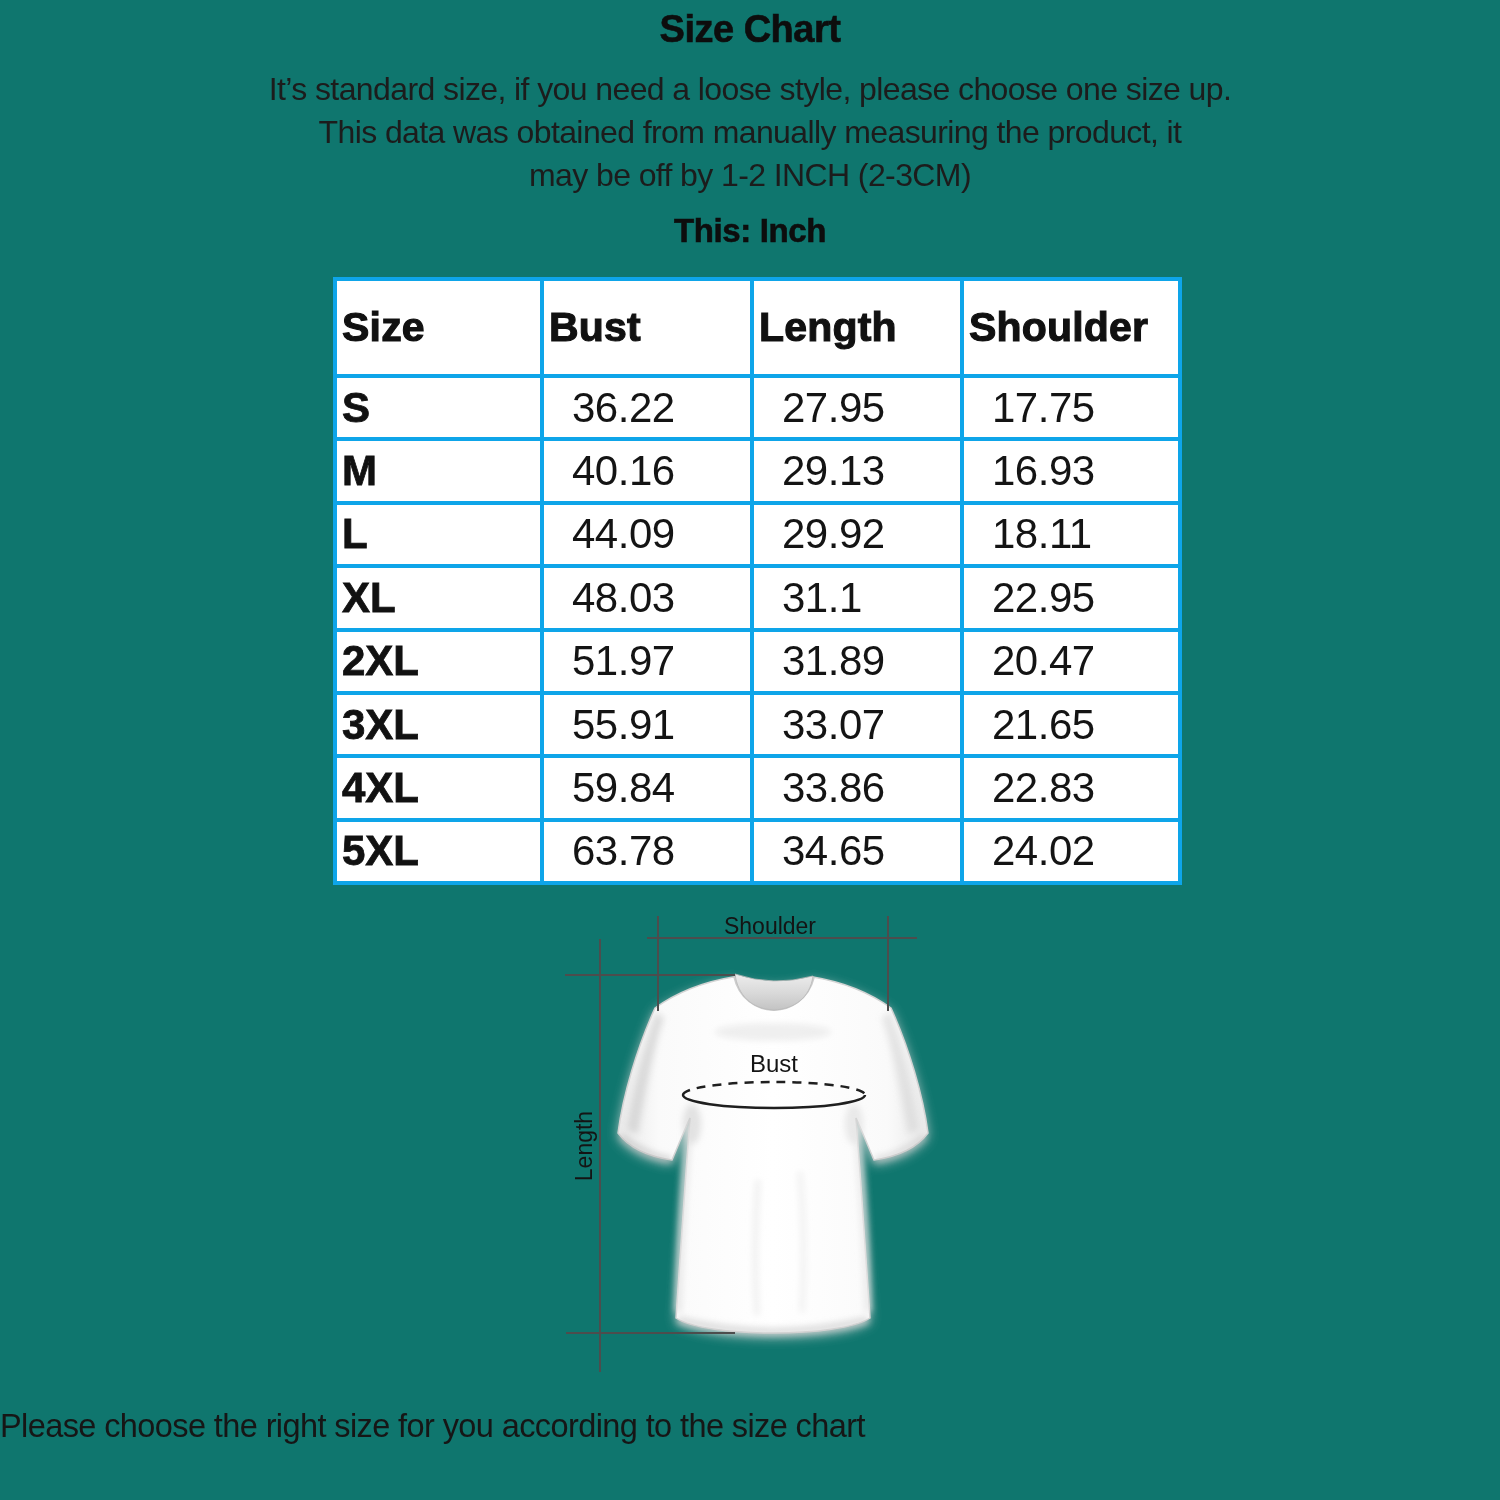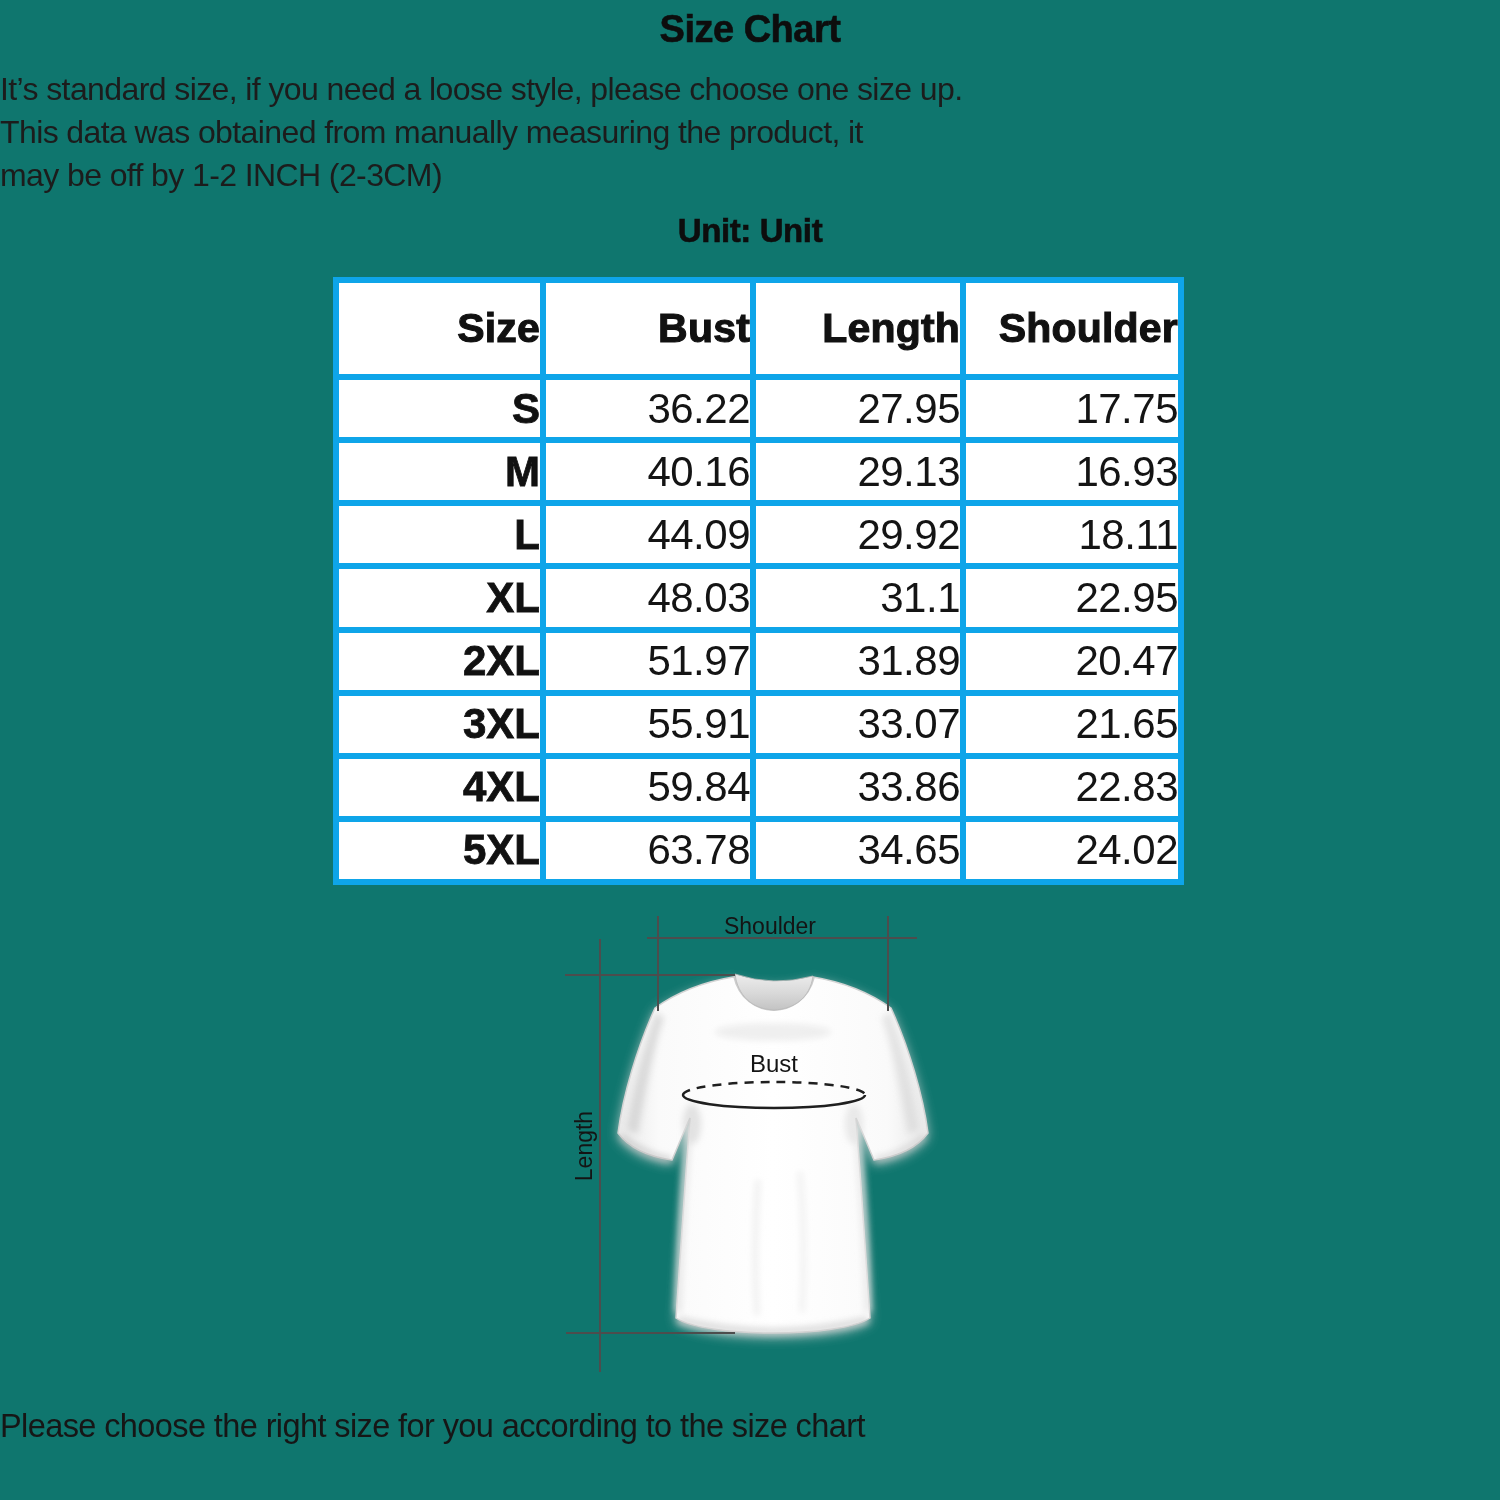--- a/index.html
+++ b/index.html
@@ -12,39 +12,39 @@
   .canvas { position: relative; width: 1500px; height: 1500px; overflow: hidden; background: #0f766e; }
 
   .page-title {
     position: absolute; top: 8px; left: 0; width: 100%;
     text-align: center; font-size: 38px; font-weight: 800;
     letter-spacing: -0.5px; color: #0d0d0d;
     -webkit-text-stroke: 0.6px #0d0d0d;
   }
   .intro {
     position: absolute; top: 68px; left: 0; width: 100%;
-    text-align: left; font-size: 32px; line-height: 43px;
+    text-align: center; font-size: 32px; line-height: 43px;
     letter-spacing: -0.6px; color: #1c1c1c; font-weight: 400;
   }
   .unit-heading {
     position: absolute; top: 212px; left: 0; width: 100%;
     text-align: center; font-size: 33px; font-weight: 800;
     letter-spacing: -0.4px; color: #0d0d0d;
     -webkit-text-stroke: 0.6px #0d0d0d;
   }
 
   table.size-table {
     position: absolute; left: 333px; top: 277px;
     width: 845px; height: 608px;
     border-collapse: collapse; table-layout: fixed;
     background: #fff;
   }
   .size-table th, .size-table td {
-    border: 6px solid #0ea5e9;
-    vertical-align: middle; text-align: right;
+    border: 4px solid #0ea5e9;
+    vertical-align: middle; text-align: left;
     padding: 0 0 0 5px; overflow: hidden; white-space: nowrap;
   }
   .size-table thead tr { height: 97px; }
   .size-table thead th {
     font-size: 41px; font-weight: 800; letter-spacing: 0.2px;
     -webkit-text-stroke: 1.1px #111;
   }
   .size-table tbody tr { height: 63px; }
   .size-table tbody th {
     font-size: 42px; font-weight: 800; letter-spacing: 0;
@@ -67,21 +67,21 @@
 <div class="canvas">
 
   <div class="page-title">Size Chart</div>
 
   <div class="intro">
     <div>It’s standard size, if you need a loose style, please choose one size up.</div>
     <div>This data was obtained from manually measuring the product, it</div>
     <div>may be off by 1-2 INCH (2-3CM)</div>
   </div>
 
-  <div class="unit-heading">Unit: Unit</div>
+  <div class="unit-heading">This: Inch</div>
 
   <table class="size-table">
     <colgroup>
       <col style="width:207px">
         <col style="width:210px">
         <col style="width:210px">
         <col style="width:218px">
     </colgroup>
     <thead>
       <tr>

